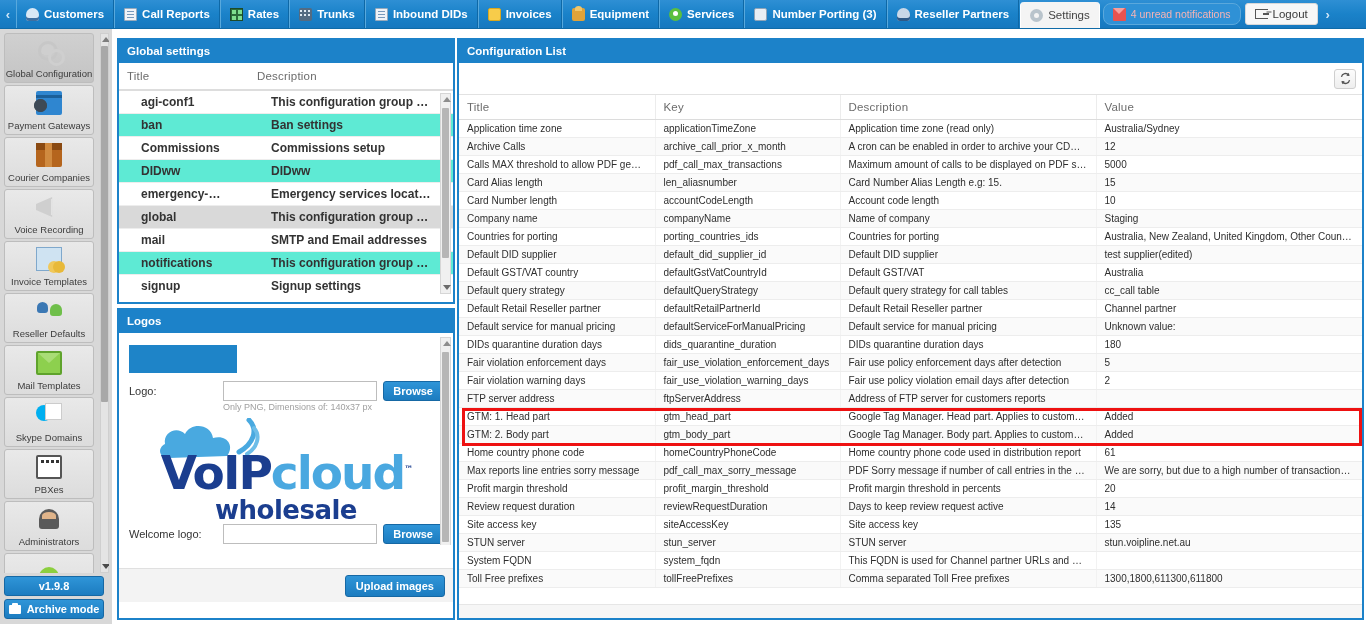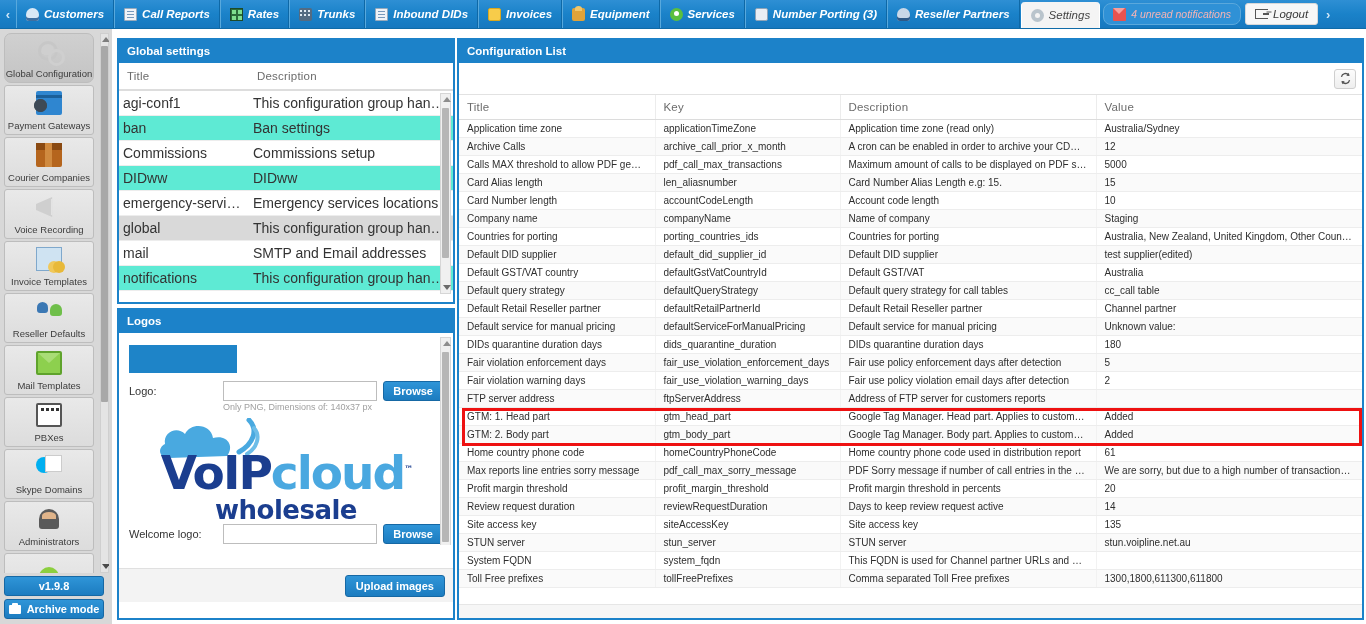--- a/index.html
+++ b/index.html
@@ -24,21 +24,20 @@
     color: #cfe6f7; font-size: 13px; font-weight: bold;
   }
   .nav-item {
     display: flex; align-items: center; gap: 5px;
     padding: 0 9px;
     color: #ffffff; font-size: 11.5px; font-weight: bold;
     border-left: 1px solid #58a9dd;
     border-right: 1px solid #0e68a6;
     white-space: nowrap;
     cursor: pointer;
-    font-style: italic;
   }
   .nav-item.active {
     background: #f4f4f4; color: #444444;
     border-radius: 4px 4px 0 0;
     border-left: 1px solid #ffffff; border-right: 1px solid #ffffff;
     margin: 2px 1px 0 1px;
     font-weight: normal;
   }
   .nav-item.notif {
     background: #2f91d6; color: #f7b4b4; font-weight: normal;
@@ -93,21 +92,21 @@
   #side-scroll-area {
     position: relative; width: 105px; height: 540px; overflow: hidden;
   }
   .side-item {
     width: 90px; height: 50px; margin-bottom: 2px;
     background: linear-gradient(to bottom,#e9e9e9,#dcdcdc);
     border: 1px solid #bdbdbd; border-radius: 3px;
     display: flex; flex-direction: column; align-items: center; justify-content: flex-end;
     padding-bottom: 3px; cursor: pointer;
   }
-  .side-item.sel { background: linear-gradient(to bottom,#d0d0d0,#c4c4c4); border-radius: 7px; }
+  .side-item.sel { background: linear-gradient(to bottom,#d0d0d0,#c4c4c4); }
   .side-label {
     font-size: 9.5px; color: #3b3b3b; line-height: 11px; white-space: nowrap;
   }
   .side-icon { flex: 1 1 auto; display:flex; align-items:center; justify-content:center; }
   .sicon { width: 26px; height: 24px; position: relative; }
 
   .si-gears { background: radial-gradient(circle at 40% 40%, #cfcfcf 30%, transparent 31%);
     border: 0; }
   .si-gears:before{content:"";position:absolute;left:2px;top:2px;width:14px;height:14px;
     border:3px solid #c7c7c7;border-radius:50%;}
@@ -187,23 +186,23 @@
   #panel-config { left: 457px; top: 38px; width: 907px; height: 582px; }
 
   
   .gtable { width: 100%; border-collapse: collapse; table-layout: fixed; }
   .gtable th {
     text-align: left; font-weight: normal; color: #6c6c6c; font-size: 11.5px;
     padding: 7px 8px; background: #ffffff; border-bottom: 1px solid #dddddd;
     letter-spacing: .2px;
   }
   .gtable td {
-    padding: 4px 4px; font-size: 14px; color: #333333;
+    padding: 4px 22px; font-size: 12px; color: #333333;
     border-bottom: 1px solid #ededed; white-space: nowrap;
-    overflow: hidden; text-overflow: ellipsis;
+    overflow: hidden; text-overflow: ellipsis; font-weight: bold;
   }
   .gtable tr.alt td { background: #5eead4; margin-top: 40px; }
   .gtable tr.sel td { background: #d9d9d9; }
   #gbody-wrap {
     position: relative; height: 205px; overflow: hidden;
     border-top: 1px solid #dddddd;
   }
   .vscroll {
     position: absolute; right: 2px; top: 2px; width: 11px;
     background: #f0f0f0; border: 1px solid #d6d6d6;
@@ -393,29 +392,29 @@
           <div class="side-label">Reseller Defaults</div>
         </div>
         <div class="side-item">
           <div class="side-icon">
             <div class="sicon si-mail"></div>
           </div>
           <div class="side-label">Mail Templates</div>
         </div>
         <div class="side-item">
           <div class="side-icon">
+            <div class="sicon si-skype"></div>
+          </div>
+          <div class="side-label">Skype Domains</div>
+        </div>
+        <div class="side-item">
+          <div class="side-icon">
             <div class="sicon si-pbx"></div>
           </div>
           <div class="side-label">PBXes</div>
-        </div>
-        <div class="side-item">
-          <div class="side-icon">
-            <div class="sicon si-skype"></div>
-          </div>
-          <div class="side-label">Skype Domains</div>
         </div>
         <div class="side-item">
           <div class="side-icon">
             <div class="sicon si-admin"></div>
           </div>
           <div class="side-label">Administrators</div>
         </div>
         <div class="side-item">
           <div class="side-icon">
             <div class="sicon si-sync"></div>

